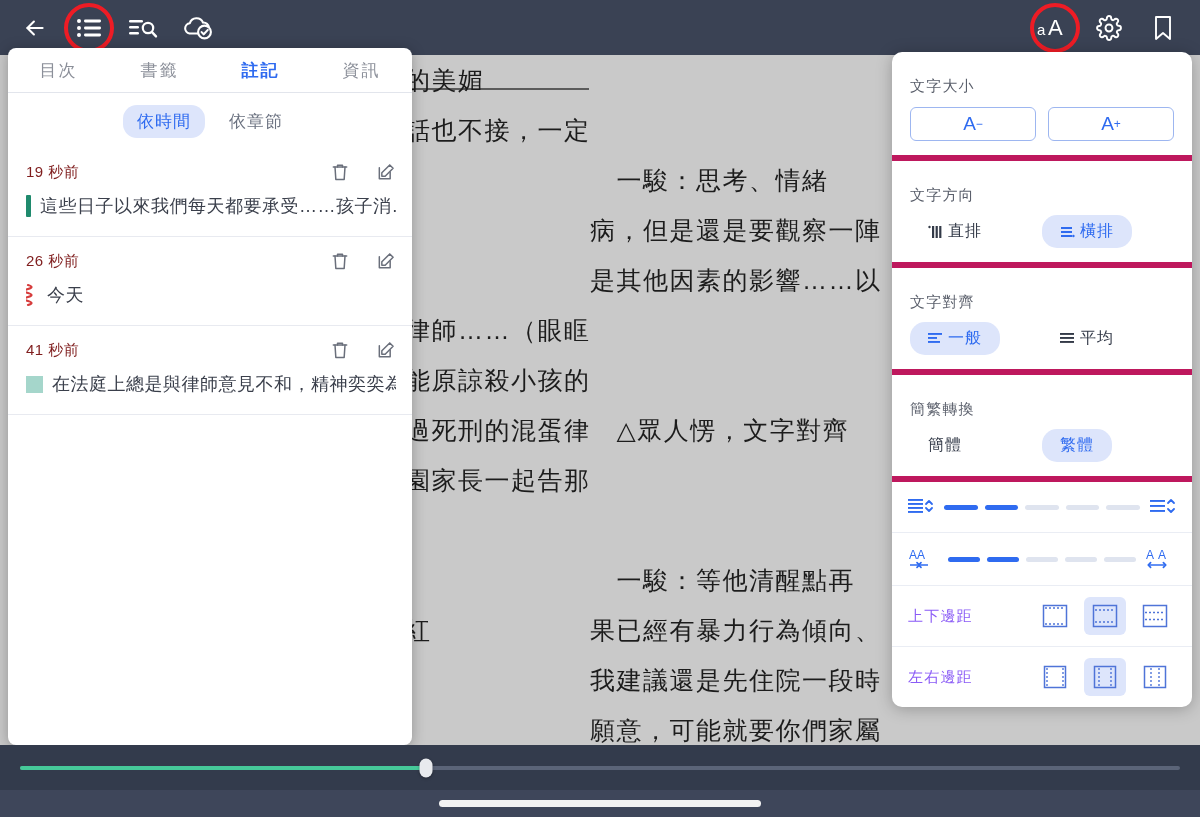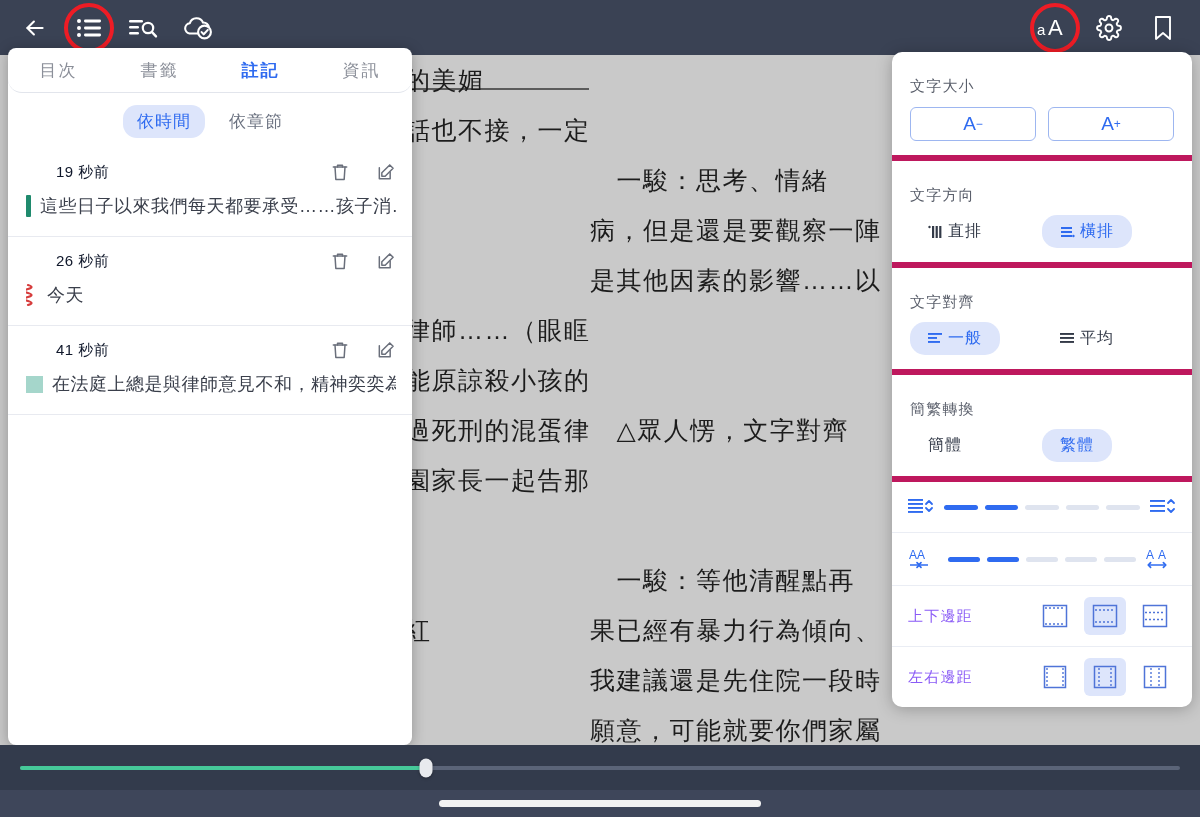--- a/index.html
+++ b/index.html
@@ -46,21 +46,21 @@
 
   
   .panel-left {
     position: absolute; top: 48px; left: 8px; width: 404px; height: 697px;
     background: #ffffff; border-radius: 8px;
     box-shadow: 0 2px 14px rgba(0,0,0,0.28);
     overflow: hidden; display: flex; flex-direction: column;
   }
   .panel-tabs {
     display: flex; height: 45px; align-items: center;
-    border-bottom: 1px solid #e2e5ec; flex: 0 0 auto; border-radius: 14px;
+    border-bottom: 1px solid #e2e5ec; flex: 0 0 auto;
   }
   .panel-tab {
     flex: 1; text-align: center; font-size: 17px; color: #8b8f99;
     cursor: pointer; letter-spacing: 2px;
   }
   .panel-tab.active { color: #2f6bf0; font-weight: bold; }
 
   .seg-row {
     display: flex; justify-content: center; align-items: center;
     gap: 10px; padding: 12px 0 10px; flex: 0 0 auto;
@@ -70,21 +70,21 @@
     border-radius: 14px; cursor: pointer; letter-spacing: 1px;
   }
   .seg-chip.active { background: #dde5fb; color: #2f6bf0; }
 
   .note-list { flex: 1 1 auto; overflow: hidden; }
   .note-item {
     padding: 14px 16px 18px 18px; border-bottom: 1px solid #e8eaf0;
     position: relative;
   }
   .note-head { display: flex; align-items: center; }
-  .note-time { font-size: 15px; color: #0f172a; letter-spacing: .5px; margin-left: 30px; }
+  .note-time { font-size: 15px; color: #7f1d1d; letter-spacing: .5px; }
   .note-actions { margin-left: auto; display: flex; gap: 26px; }
   .note-ico { cursor: pointer; width: 20px; height: 20px; display: block; }
   .note-body {
     display: flex; align-items: center; gap: 9px; margin-top: 12px;
   }
   .mark-bar { width: 5px; height: 22px; background: #1f8a6d; flex: 0 0 auto; border-radius: 1px; }
   .mark-sq  { width: 17px; height: 17px; background: #a5d6cb; flex: 0 0 auto; }
   .mark-squiggle { width: 12px; height: 24px; flex: 0 0 auto; }
   .note-text {
     font-size: 18px; color: #3a3f4b; white-space: nowrap;

